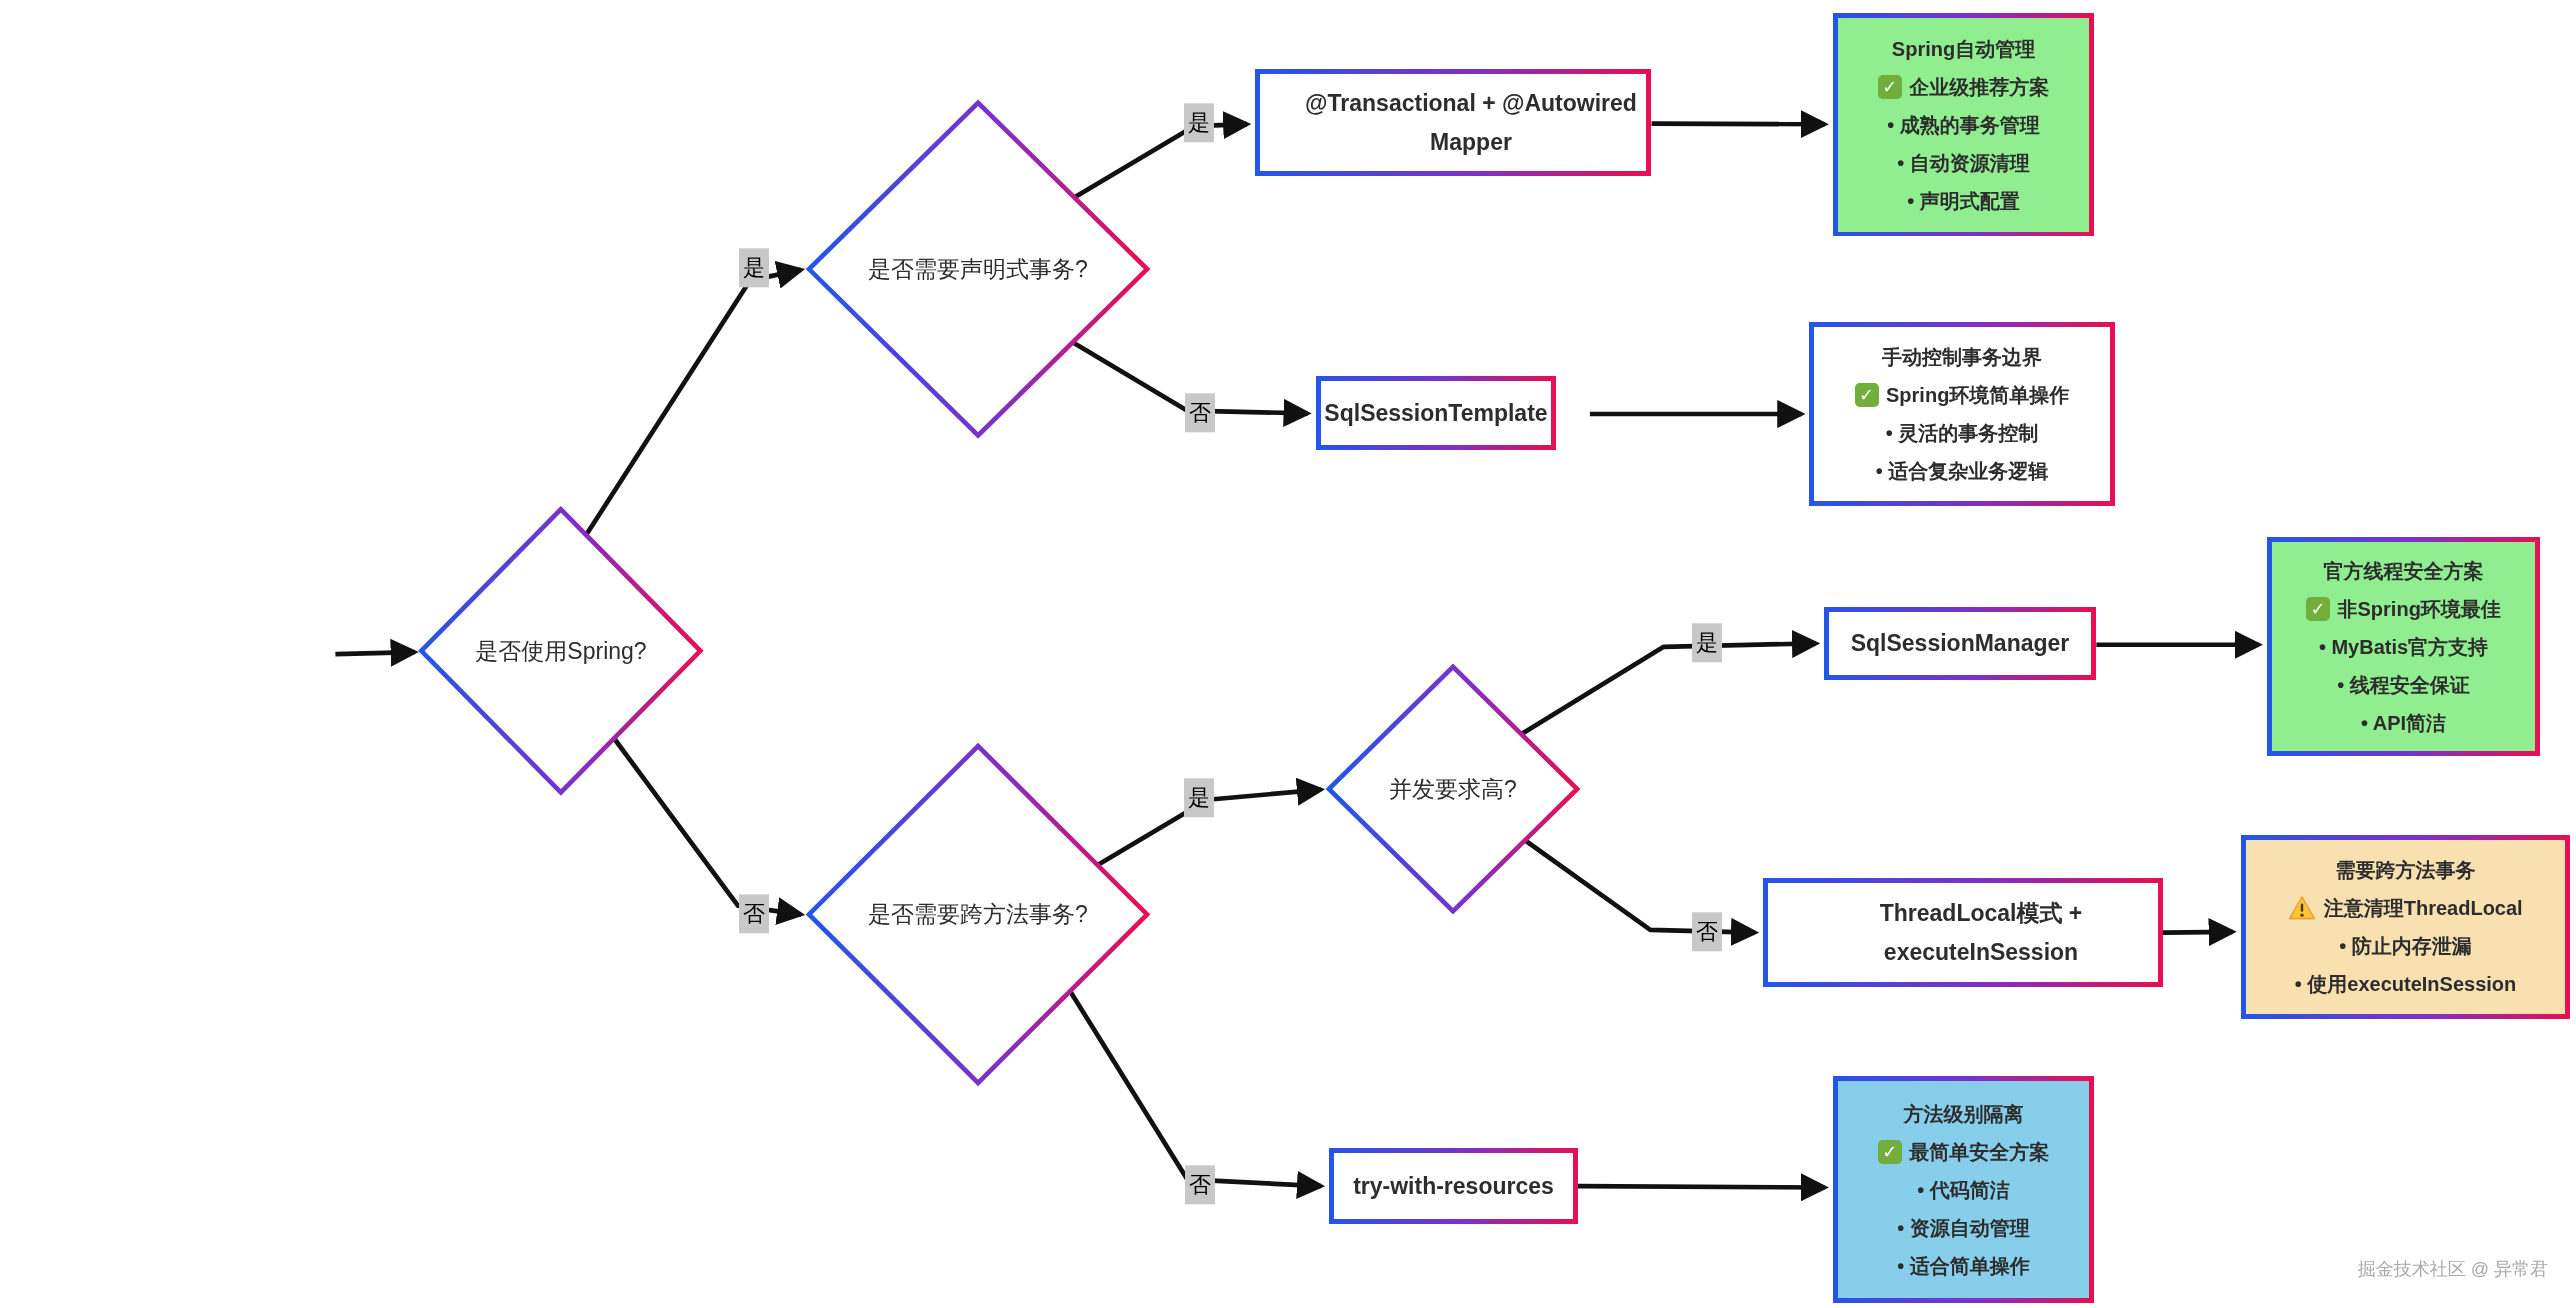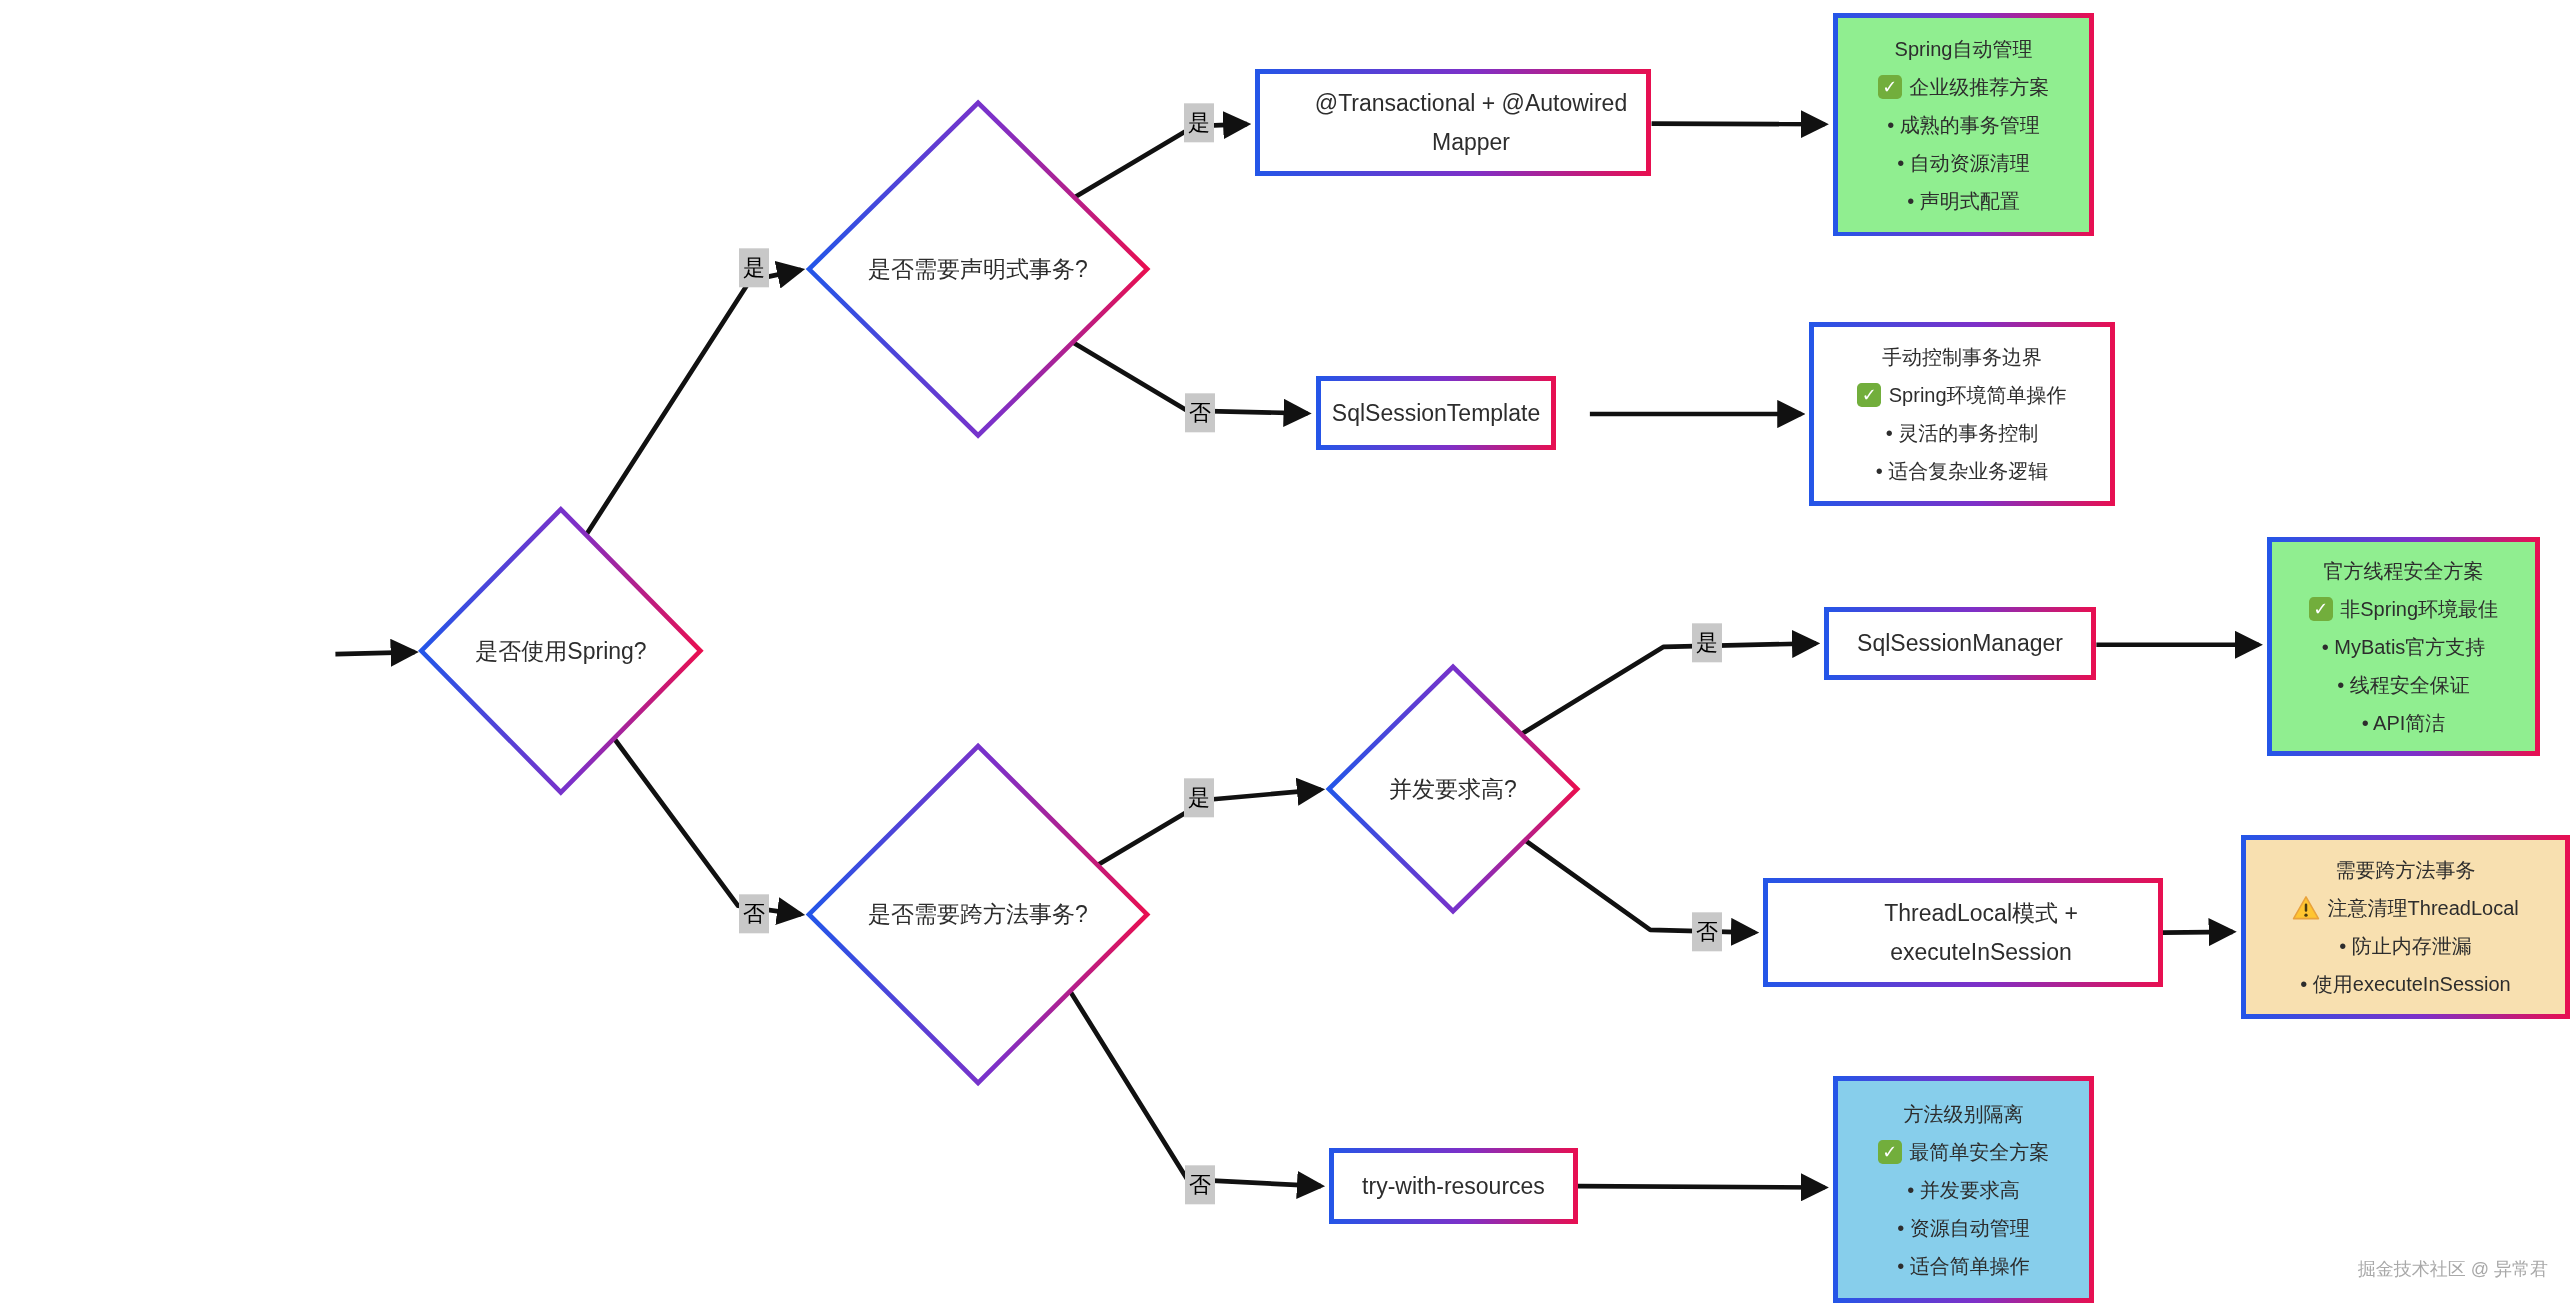--- a/index.html
+++ b/index.html
@@ -4,21 +4,21 @@
 <style>
   html,body{margin:0;padding:0;background:#ffffff;width:2576px;height:1309px;overflow:hidden;
     font-family:"Liberation Sans","DejaVu Sans",sans-serif;}
   .stage{position:relative;width:2576px;height:1309px;background:#fff;}
   #diagram{position:absolute;left:0;top:0;z-index:1;}
 
   
   .node{position:absolute;z-index:2;box-sizing:border-box;padding:4.7px;
     background:linear-gradient(90deg,var(--gradient_start),var(--gradient_mid) 55%,var(--gradient_end));}
   .inner{width:100%;height:100%;background:#fff;display:flex;flex-direction:column;
-    align-items:center;justify-content:center;text-align:center;color:#2d2d2d;}
+    align-items:center;justify-content:center;text-align:center;color:#2d2d2d;font-weight:bold;}
   .single{font-size:23px;}
   .twoline .ln{font-size:23px;line-height:39px;margin-left:36px;}
   .result .rline{font-size:20px;line-height:38px;display:flex;align-items:center;justify-content:center;white-space:nowrap;}
 
   
   .dlabel{position:absolute;z-index:2;transform:translate(-50%,-50%);font-size:23px;color:#2d2d2d;white-space:nowrap;}
 
   
   .elabel{position:absolute;z-index:3;transform:translate(-50%,-50%);background:var(--label_bg);
     color:#000;font-size:22px;padding:8.7px 4px;line-height:1;}
@@ -160,21 +160,21 @@
     </div>
   </div>
 
   <div class="node" style="left:1833px;top:1076px;width:261px;height:227px">
     <div class="inner result" style="background:var(--blue)">
       <div class="rline">方法级别隔离</div>
       <div class="rline">
           <span class="check-icon"></span>
           <span>最简单安全方案</span>
         </div>
-      <div class="rline">• 并发要求高</div>
+      <div class="rline">• 代码简洁</div>
       <div class="rline">• 资源自动管理</div>
       <div class="rline">• 适合简单操作</div>
     </div>
   </div>
 
   <div class="elabel" style="left:754px;top:268px">是</div>
   <div class="elabel" style="left:1199px;top:123px">是</div>
   <div class="elabel" style="left:1200px;top:413px">否</div>
   <div class="elabel" style="left:754px;top:914px">否</div>
   <div class="elabel" style="left:1199px;top:798px">是</div>

